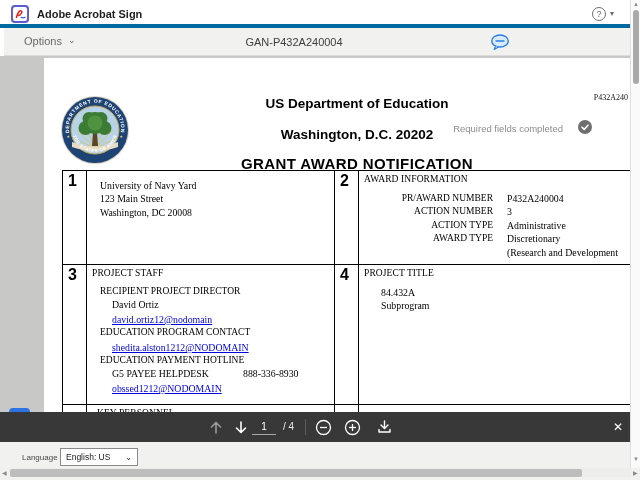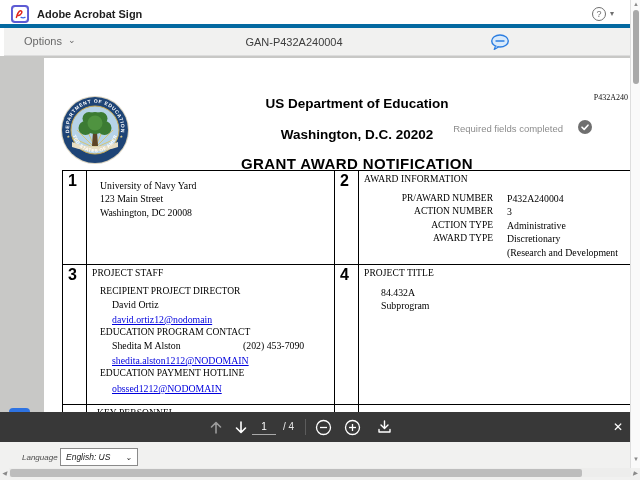--- a/index.html
+++ b/index.html
@@ -79,21 +79,21 @@
   .docktoolbar{position:absolute;left:0;top:412px;width:631px;height:30px;background:#383838;z-index:7;}
   .tool{position:absolute;top:0;height:30px;display:flex;align-items:center;justify-content:center;cursor:pointer;}
   .page-input{position:absolute;left:252px;top:7px;width:24px;height:16px;border-bottom:1px solid #a9a9a9;
               color:#fff;font-size:10px;text-align:center;line-height:15px;cursor:text;}
   .page-total{position:absolute;left:283px;top:9px;color:#e8e8e8;font-size:10px;}
   .tool-sep{position:absolute;left:305px;top:7px;width:1px;height:16px;background:#5c5c5c;}
   .close-x{position:absolute;left:606px;top:0;width:24px;height:30px;color:#fff;font-size:12px;
            display:flex;align-items:center;justify-content:center;cursor:pointer;}
 
   
-  .bottombar{position:absolute;left:0;top:442px;width:640px;height:38px;background:#f1f1f0;z-index:6;font-style:italic;}
+  .bottombar{position:absolute;left:0;top:442px;width:640px;height:38px;background:#f1f1f0;z-index:6;}
   .lang-label{position:absolute;left:22px;top:11px;font-size:8px;color:#4a4a4a;}
   .lang-select{position:absolute;left:60px;top:6px;width:78px;height:18px;background:#fff;
                border:1px solid #8a8a8a;display:flex;align-items:center;cursor:pointer;}
   .lang-select .val{font-size:8.5px;color:#222;padding-left:5px;flex:1;}
   .lang-select .caret{font-size:8px;color:#333;padding-right:5px;}
   .hscroll{position:absolute;left:0;top:26px;width:640px;height:10px;}
   .hscroll .arrow{position:absolute;top:1px;font-size:6px;color:#8a8a8a;cursor:pointer;}
   .hscroll .track{position:absolute;left:9px;top:0;width:622px;height:9px;background:#ededec;}
   .hscroll .thumb{position:absolute;left:10px;top:1px;width:572px;height:8px;background:#bdbdbd;border-radius:2px;cursor:grab;}
 
@@ -229,28 +229,28 @@
             <div class="contact">
               <div class="role">RECIPIENT PROJECT DIRECTOR</div>
               <div class="nameline">
                   <span class="nm">David Ortiz</span>
                   <span class="ph"></span>
                 </div>
               <div class="em"><span class="email-link">david.ortiz12@nodomain</span></div>
             </div>
             <div class="contact">
               <div class="role">EDUCATION PROGRAM CONTACT</div>
-              <div class="nameline">
-                  <span class="nm">Shedita M Alston</span>
-                  <span class="ph">(202) 453-7090</span>
-                </div>
               <div class="em"><span class="email-link">shedita.alston1212@NODOMAIN</span></div>
             </div>
             <div class="contact">
               <div class="role">EDUCATION PAYMENT HOTLINE</div>
+              <div class="nameline">
+                  <span class="nm">G5 PAYEE HELPDESK</span>
+                  <span class="ph">888-336-8930</span>
+                </div>
               <div class="em"><span class="email-link">obssed1212@NODOMAIN</span></div>
             </div>
           </div>
         </div>
         <div class="cell numcell">4</div>
         <div class="cell lastcol">
           <div class="sec-heading">PROJECT TITLE</div>
           <div class="ptitle-lines">
             <div class="doc-line">84.432A</div>
             <div class="doc-line">Subprogram</div>

